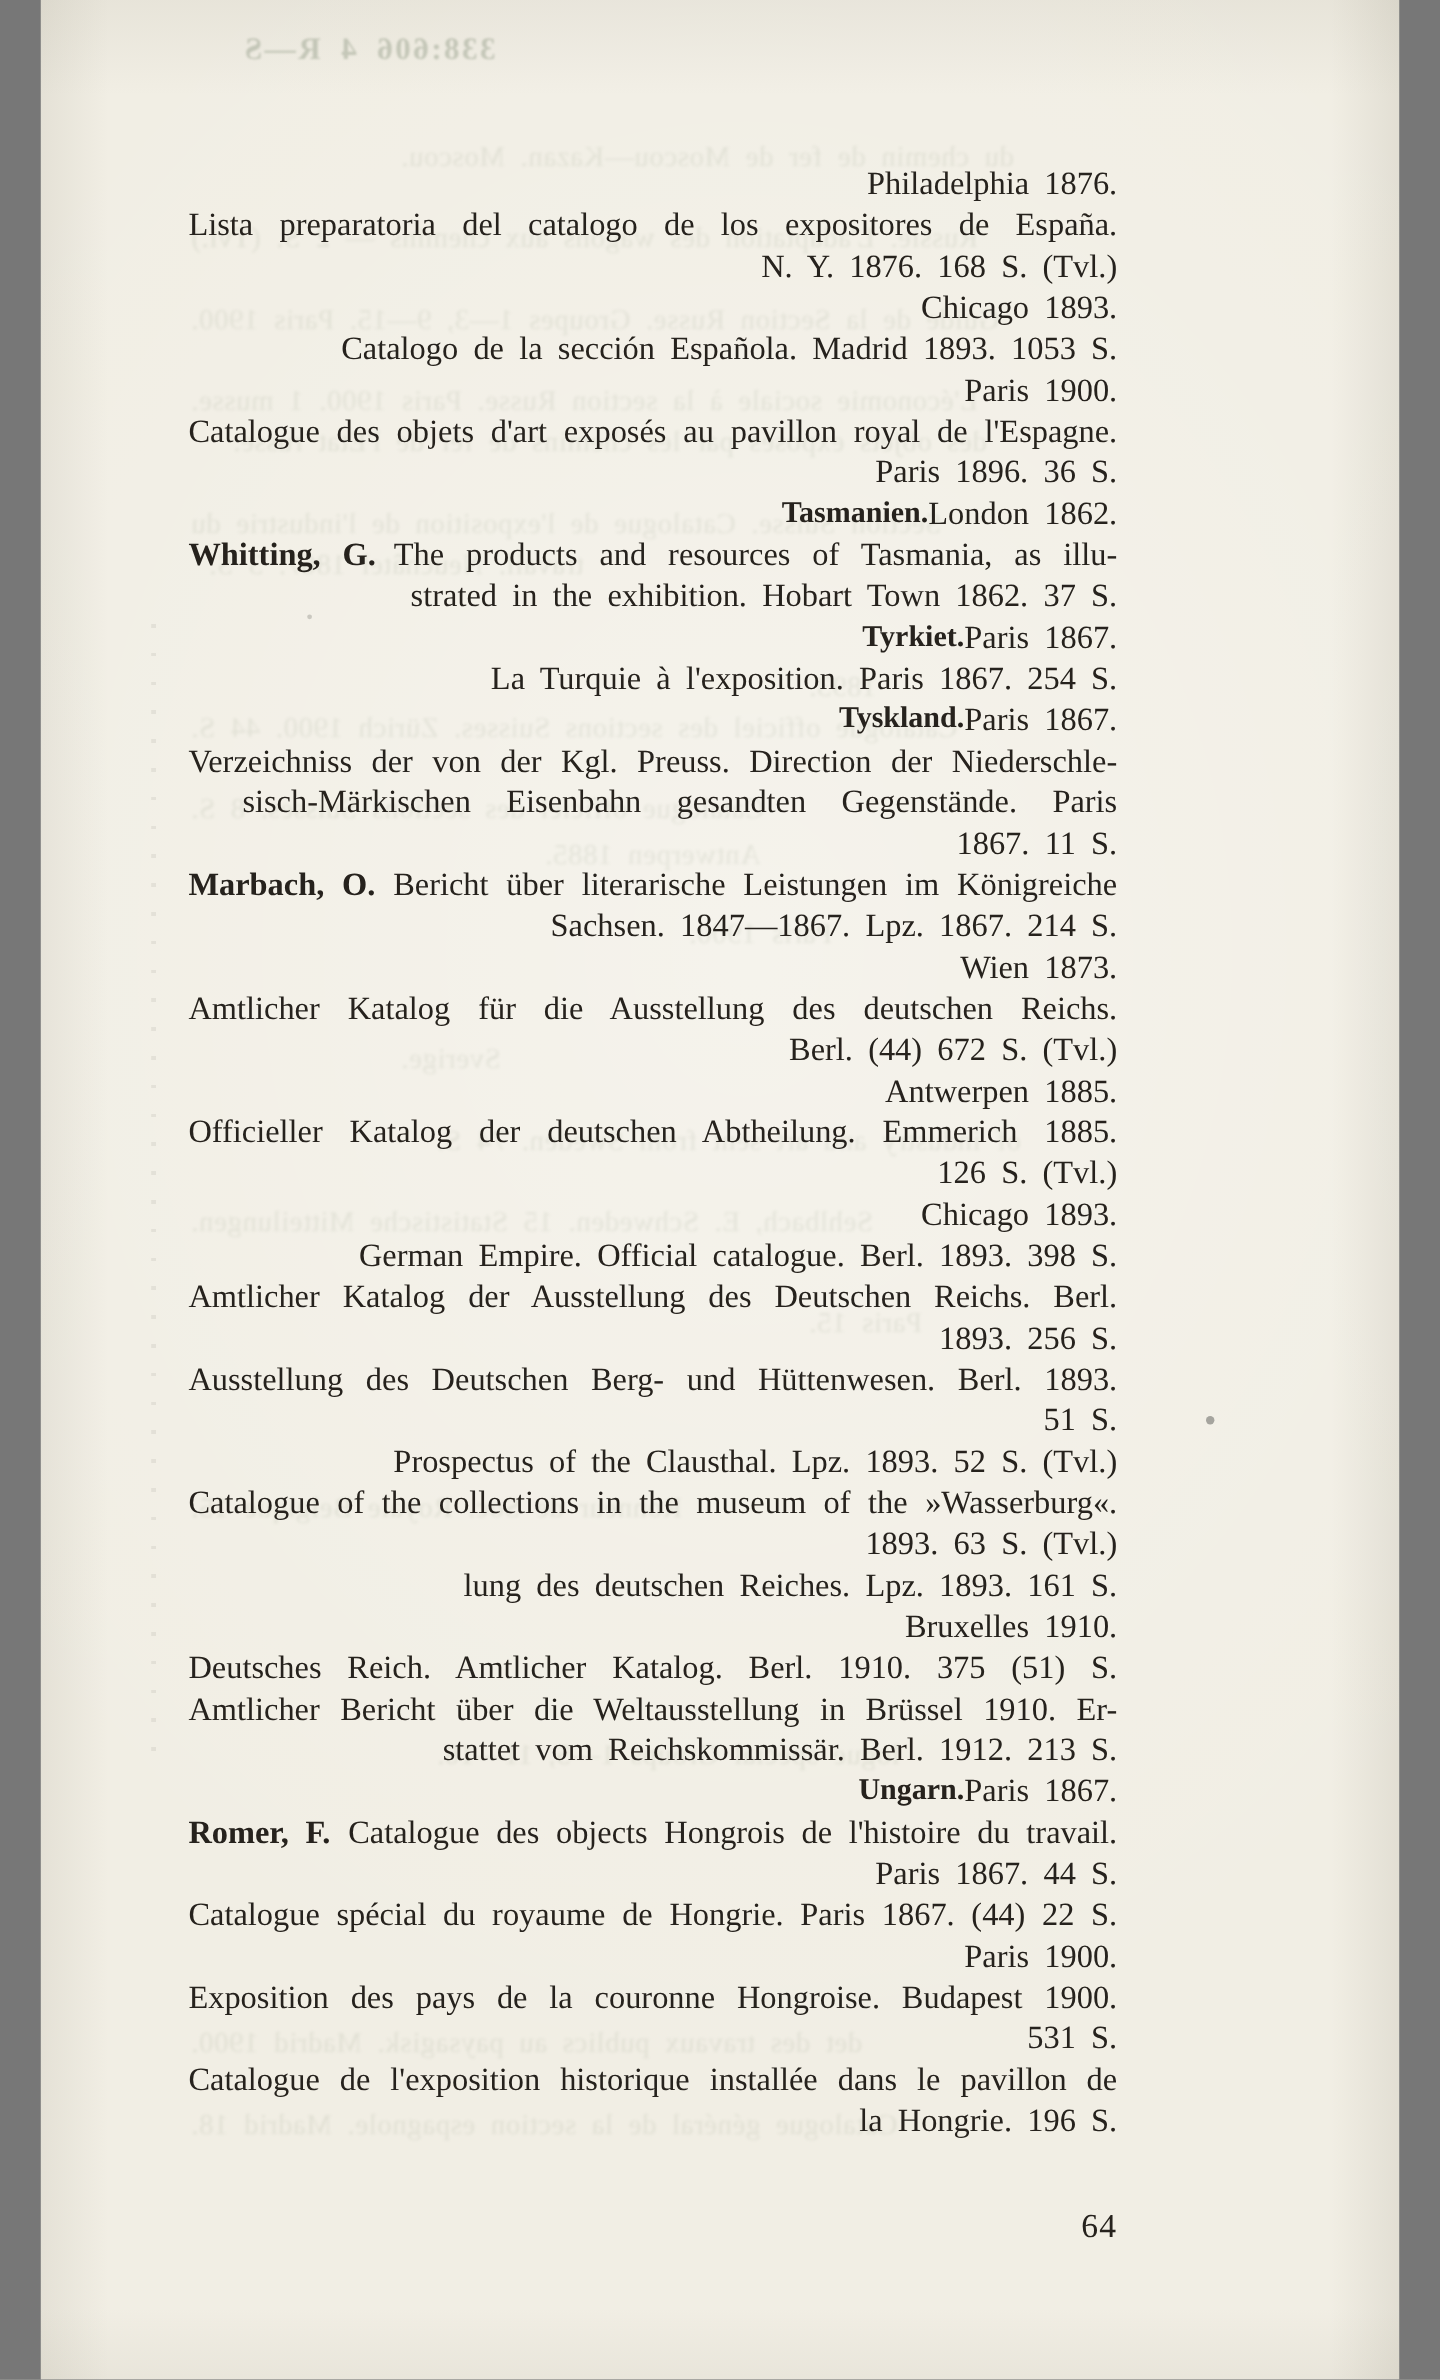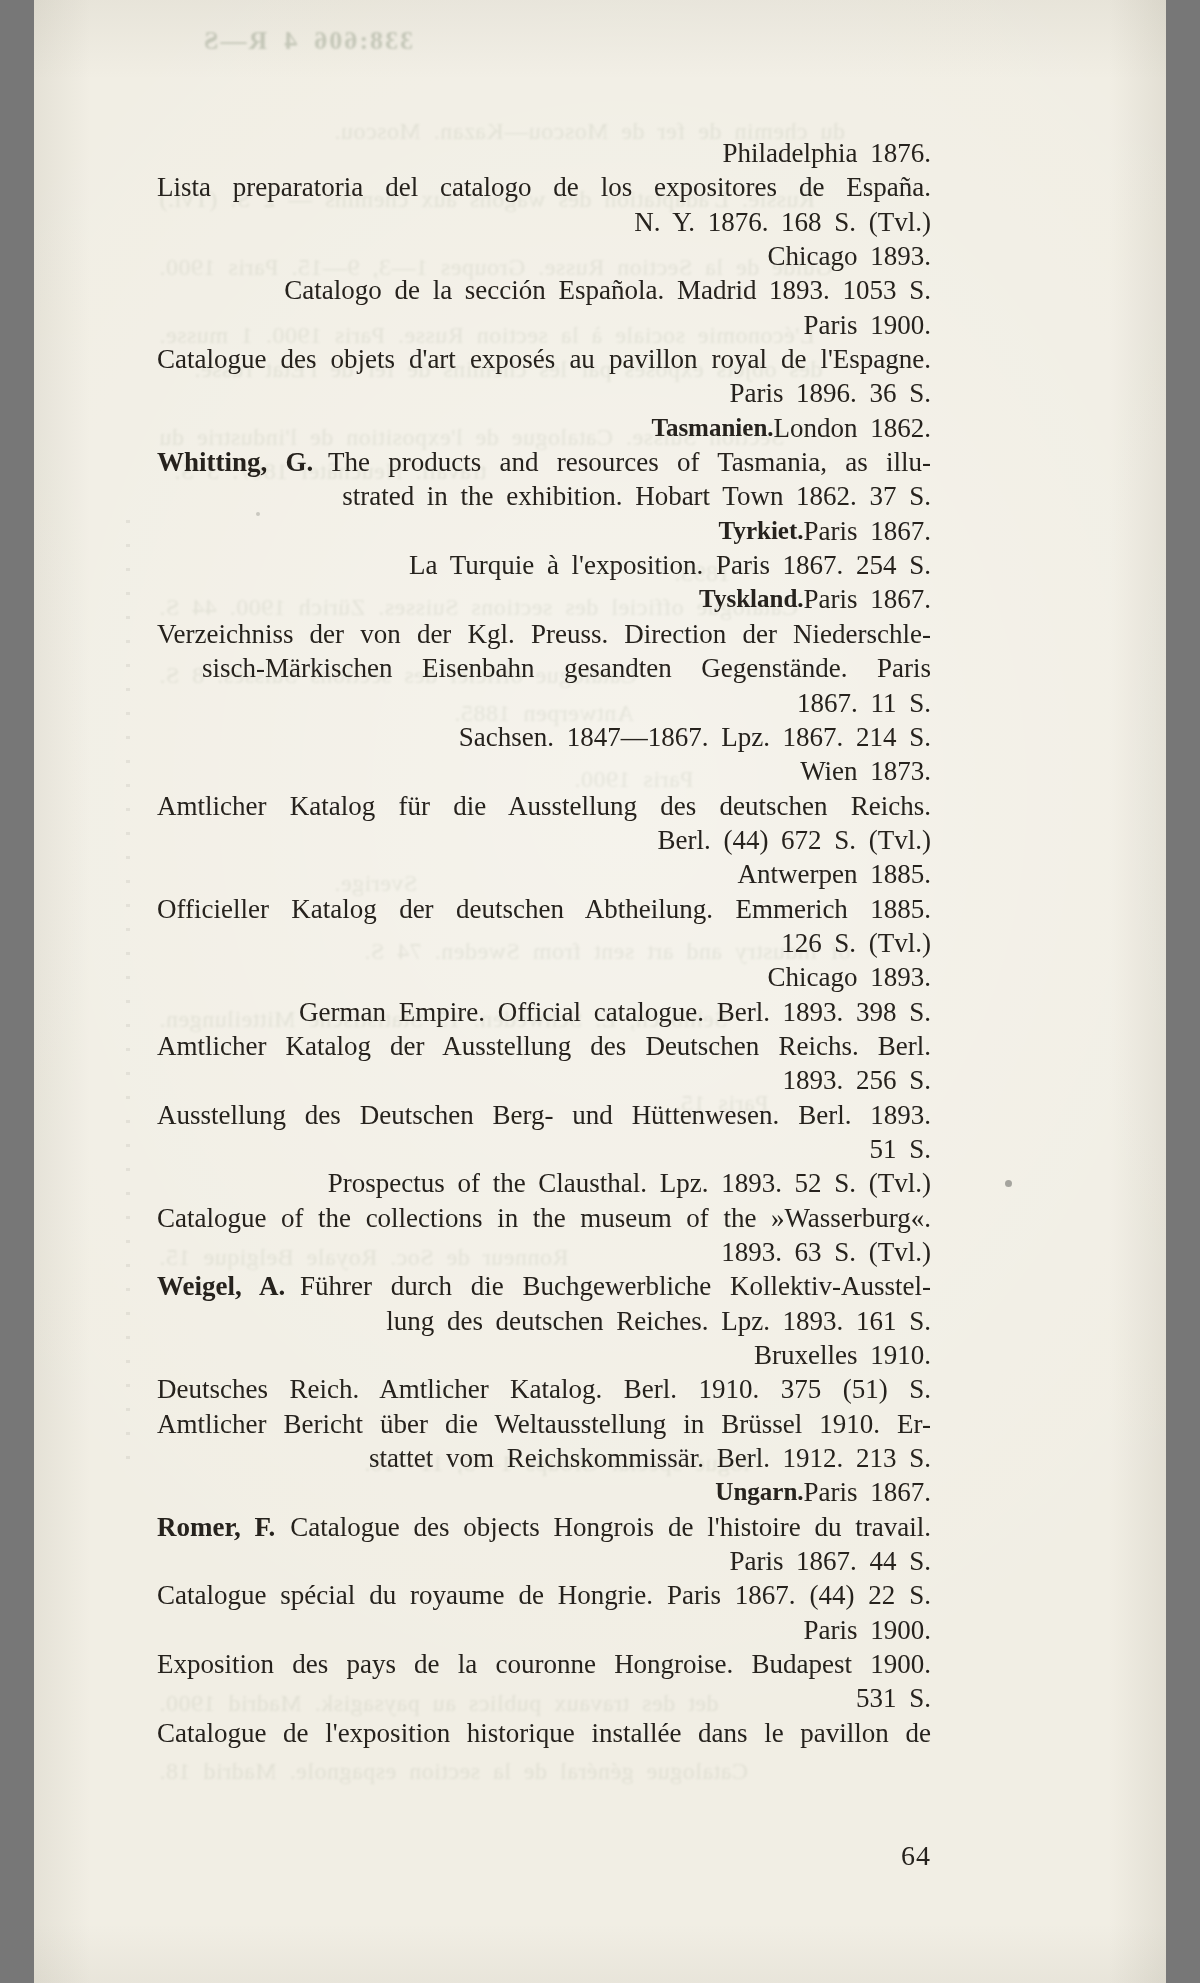--- a/index.html
+++ b/index.html
@@ -118,48 +118,49 @@
         <span>Paris 1867.</span>
       </div>
       <div class="tline left"><span>La Turquie à l'exposition. Paris 1867. 254 S.</span></div>
       <div class="tline section">
         <span class="section-label">Tyskland.</span>
         <span>Paris 1867.</span>
       </div>
       <div class="tline just"><span>Verzeichniss der von der Kgl. Preuss. Direction der Niederschle-</span></div>
       <div class="tline hangjust"><span>sisch-Märkischen Eisenbahn gesandten Gegenstände. Paris</span></div>
       <div class="tline hang"><span>1867. 11 S.</span></div>
+      <div class="tline just"><span class="author">Marbach, O.</span><span>Bericht über literarische Leistungen im Königreiche</span></div>
       <div class="tline hang"><span>Sachsen. 1847—1867. Lpz. 1867. 214 S.</span></div>
       <div class="tline right"><span>Wien 1873.</span></div>
       <div class="tline just"><span>Amtlicher Katalog für die Ausstellung des deutschen Reichs.</span></div>
       <div class="tline hang"><span>Berl. (44) 672 S. (Tvl.)</span></div>
       <div class="tline right"><span>Antwerpen 1885.</span></div>
       <div class="tline just"><span>Officieller Katalog der deutschen Abtheilung. Emmerich 1885.</span></div>
       <div class="tline hang"><span>126 S. (Tvl.)</span></div>
       <div class="tline right"><span>Chicago 1893.</span></div>
       <div class="tline left"><span>German Empire. Official catalogue. Berl. 1893. 398 S.</span></div>
       <div class="tline just"><span>Amtlicher Katalog der Ausstellung des Deutschen Reichs. Berl.</span></div>
       <div class="tline hang"><span>1893. 256 S.</span></div>
       <div class="tline just"><span>Ausstellung des Deutschen Berg- und Hüttenwesen. Berl. 1893.</span></div>
       <div class="tline hang"><span>51 S.</span></div>
       <div class="tline left"><span>Prospectus of the Clausthal. Lpz. 1893. 52 S. (Tvl.)</span></div>
       <div class="tline just"><span>Catalogue of the collections in the museum of the »Wasserburg«.</span></div>
       <div class="tline hang"><span>1893. 63 S. (Tvl.)</span></div>
-      <div class="tline just"><span class="author">Weigel, A.</span><span>Führer durch die Buchgewerbliche Kollektiv-Ausstel-</span></div>
       <div class="tline hang"><span>lung des deutschen Reiches. Lpz. 1893. 161 S.</span></div>
       <div class="tline right"><span>Bruxelles 1910.</span></div>
       <div class="tline just"><span>Deutsches Reich. Amtlicher Katalog. Berl. 1910. 375 (51) S.</span></div>
       <div class="tline just"><span>Amtlicher Bericht über die Weltausstellung in Brüssel 1910. Er-</span></div>
       <div class="tline hang"><span>stattet vom Reichskommissär. Berl. 1912. 213 S.</span></div>
       <div class="tline section">
         <span class="section-label">Ungarn.</span>
         <span>Paris 1867.</span>
       </div>
       <div class="tline just"><span class="author">Romer, F.</span><span>Catalogue des objects Hongrois de l'histoire du travail.</span></div>
       <div class="tline hang"><span>Paris 1867. 44 S.</span></div>
       <div class="tline just"><span>Catalogue spécial du royaume de Hongrie. Paris 1867. (44) 22 S.</span></div>
       <div class="tline right"><span>Paris 1900.</span></div>
       <div class="tline just"><span>Exposition des pays de la couronne Hongroise. Budapest 1900.</span></div>
       <div class="tline hang"><span>531 S.</span></div>
       <div class="tline just"><span>Catalogue de l'exposition historique installée dans le pavillon de</span></div>
+      <div class="tline hang"><span>la Hongrie. 196 S.</span></div>
     </div>
   <div class="page-number">64</div>
 </div>
 
 </body></html>

